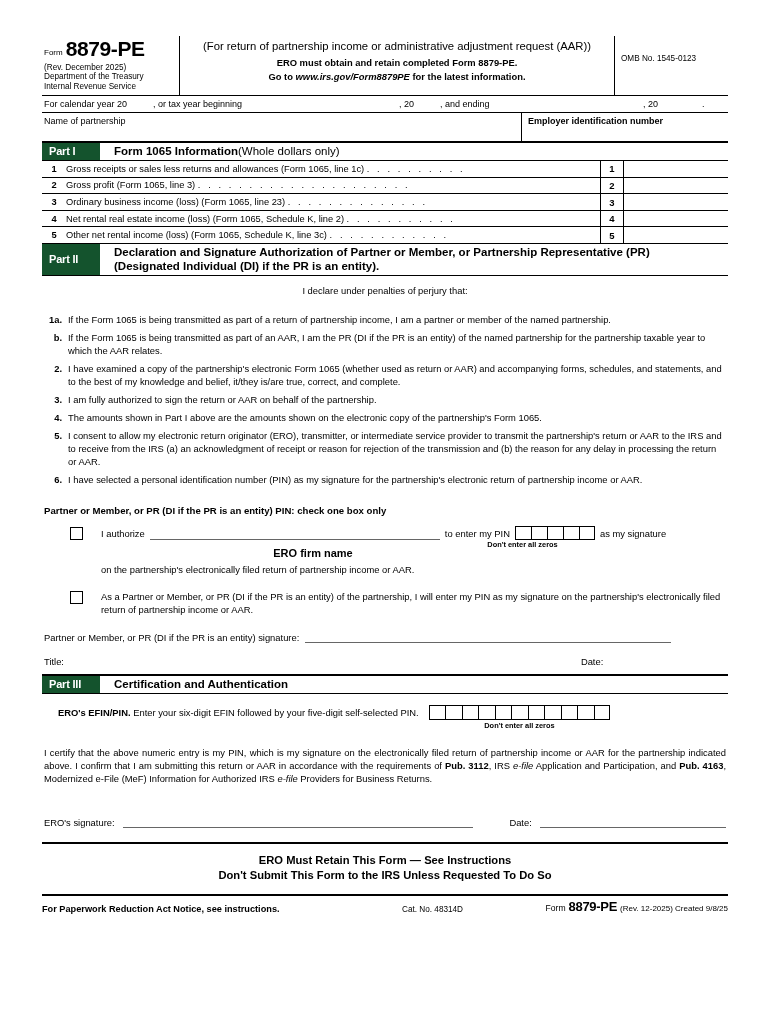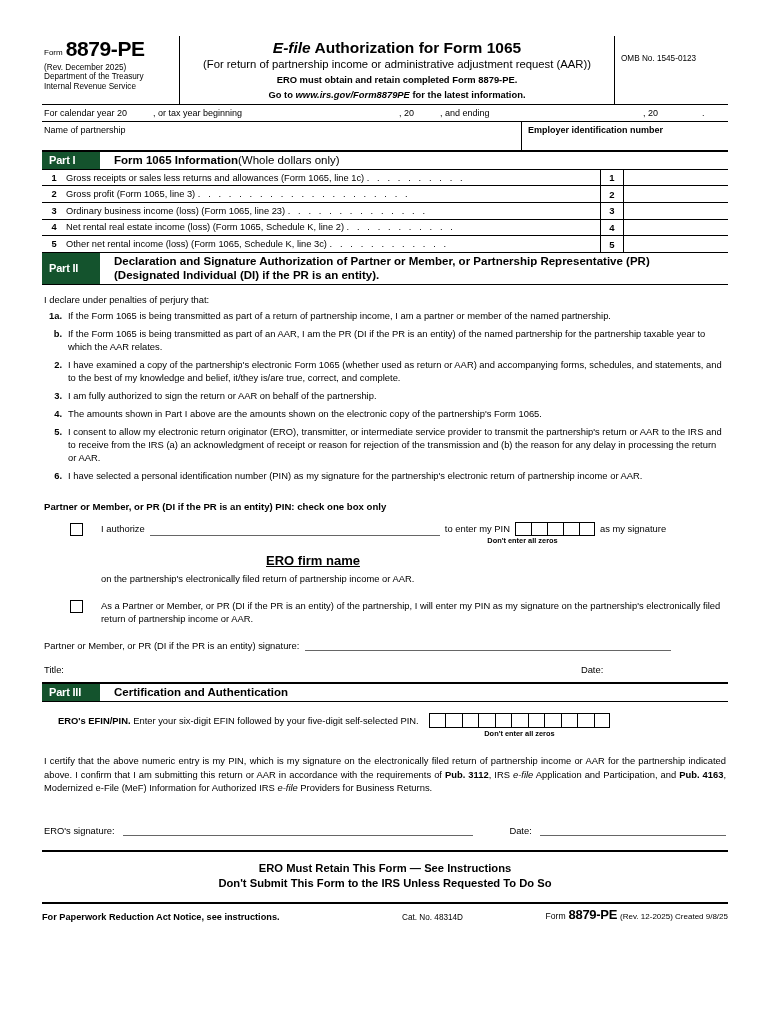--- a/index.html
+++ b/index.html
@@ -191,21 +191,22 @@
     width: 104px;
     flex: none;
     align-self: stretch;
   }
 
   
   .bodywrap { padding: 0 2px; }
   .declare {
     font-size: 9.4px;
     margin-top: 9px;
-    margin-bottom: 5px;
+    margin-bottom: 18px;
+    text-align: center;
   }
   .item {
     display: flex;
     font-size: 9.4px;
     line-height: 1.38;
     margin-bottom: 5px;
   }
   .item .mk {
     width: 24px;
     flex: none;
@@ -250,27 +251,26 @@
   }
   .fill {
     flex: 1;
     border-bottom: 1px solid #666;
     height: 11px;
     margin: 0 5px;
     position: relative;
     max-width: 290px;
   }
   .erolbl {
-    font-size: 13px;
+    font-size: 11px;
     font-weight: bold;
     text-align: center;
     width: 300px;
     margin-left: 62px;
-    margin-top: 16px;
-    text-decoration: underline;
+    margin-top: 6px;
   }
   .pinboxes {
     display: flex;
     margin: 0 5px;
   }
   .pinboxes .pb {
     width: 16px;
     height: 14px;
     border: 1px solid #000;
     border-right: none;
@@ -394,21 +394,20 @@
           <span class="lbl-form">Form</span>
           <span class="formnum">8879-PE</span>
         </div>
         <div class="hdr-rev">(Rev. December 2025)</div>
         <div class="hdr-dept">
           <div>Department of the Treasury</div>
           <div>Internal Revenue Service</div>
         </div>
       </div>
       <div class="hdr-mid">
-        <div class="title-main"><em>E-file</em><span> Authorization for Form 1065</span></div>
         <div class="title-sub">(For return of partnership income or administrative adjustment request (AAR))</div>
         <div class="title-bold">ERO must obtain and retain completed Form 8879-PE.</div>
         <div class="title-bold"><span>Go to </span><i>www.irs.gov/Form8879PE</i><span> for the latest information.</span></div>
       </div>
       <div class="hdr-right">OMB No. 1545-0123</div>
     </div>
 
     <div class="yearrow">
       <span style="left:2px;">For calendar year 20</span>
       <span style="left:111px;">, or tax year beginning</span>

